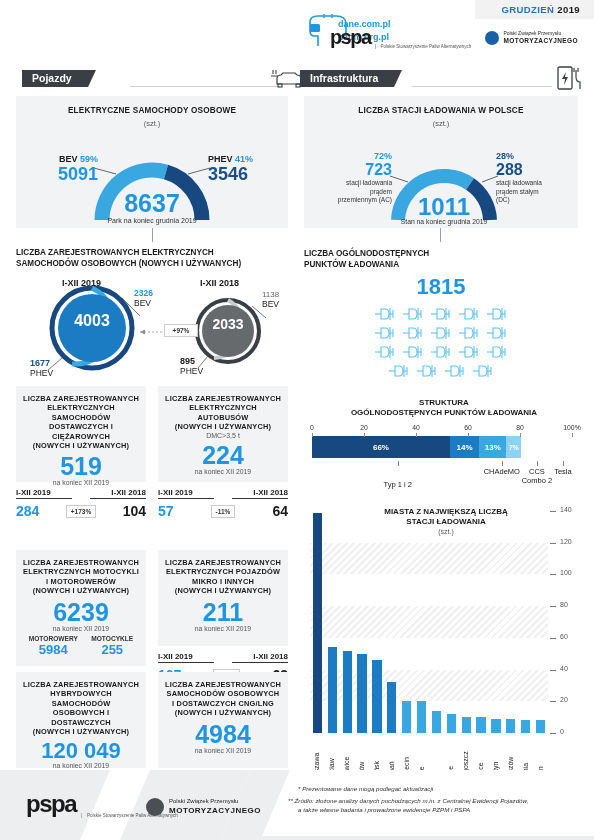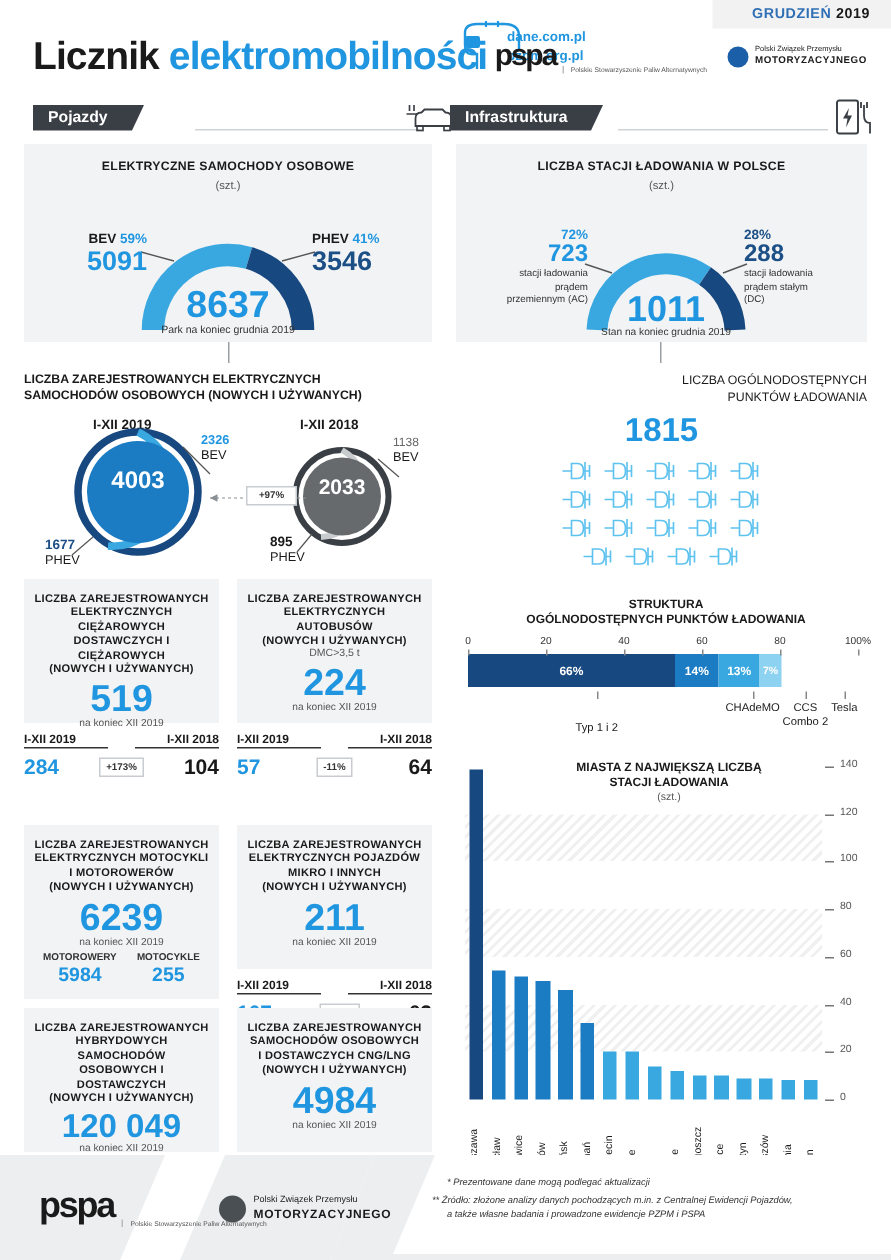--- a/index.html
+++ b/index.html
@@ -97,24 +97,20 @@
 <body>
 
 <div class="page">
 
   <div class="header">
     <div class="date-tab">
       <span class="month">GRUDZIEŃ</span>
       <span class="year">2019</span>
     </div>
 
-    <div class="title">
-      <span class="w1">Licznik</span>
-      <span class="w2">elektromobilności</span>
-    </div>
 
     <svg class="plug-deco" width="68" height="40" viewBox="0 0 68 40">
       <path d="M30 34 L30 24 L26 24 Q22 24 22 18 L22 10 Q22 4 30 4 L48 4 Q58 4 58 12 L58 22" fill="none" stroke="#2196e0" stroke-width="1.6"></path>
       <rect x="22" y="12" width="10" height="8" rx="1.5" fill="#2196e0"></rect>
       <path d="M36 6 L36 2 M44 6 L44 2" stroke="#2196e0" stroke-width="1.4"></path>
     </svg>
 
     <div class="urls">
       <div>dane.com.pl</div>
       <div>pzpm.org.pl</div>
@@ -262,21 +258,21 @@
     </div>
     <div class="abs" style="left:164px; top:108px;">
       <div style="font-size:9px;font-weight:bold;">895</div>
       <div style="font-size:8.5px;">PHEV</div>
     </div>
 
     <div class="abs cmp-badge" style="left:148px; top:76px; width:34px;">+97%</div>
   </div>
 
   <div class="abs" style="left:304px; top:248px; width:274px; height:128px;">
-    <div style="text-align:right;font-size:8.2px;font-weight:normal;line-height:11px;">
+    <div style="text-align:left;font-size:8.2px;font-weight:bold;line-height:11px;">
       <div>LICZBA OGÓLNODOSTĘPNYCH</div>
       <div>PUNKTÓW ŁADOWANIA</div>
     </div>
     <div style="text-align:center;font-size:22px;font-weight:bold;margin-top:4px;" class="c-blue">1815</div>
     <div id="plug-grid" style="display:flex;flex-wrap:wrap;justify-content:center;gap:3px 4px;margin-top:6px;padding:0 56px;">
         <svg width="24" height="16" viewBox="0 0 24 16">
           <path d="M8 3 L8 13 L12 13 Q16 13 16 8 Q16 3 12 3 Z" fill="none" stroke="#5ec2ef" stroke-width="1.1"></path>
           <line x1="2" y1="8" x2="8" y2="8" stroke="#5ec2ef" stroke-width="1.1"></line>
           <line x1="16" y1="8" x2="20" y2="8" stroke="#5ec2ef" stroke-width="1.1"></line>
           <line x1="17" y1="2" x2="17" y2="14" stroke="#5ec2ef" stroke-width="1.1"></line>
@@ -409,21 +405,21 @@
           <line x1="20" y1="4" x2="20" y2="12" stroke="#5ec2ef" stroke-width="1.1"></line>
         </svg>
       </div>
   </div>
 
   <div id="mini-cards">
       <div class="abs" style="left: 16px; top: 386px; width: 130px;">
       <div class="card" style="height:96px;padding:8px 6px 0;">
         <div class="card-title" style="font-size:7.4px;line-height:9.4px;">
             <div>LICZBA ZAREJESTROWANYCH</div>
-            <div>ELEKTRYCZNYCH CIĘŻAROWYCH</div>
+            <div>ELEKTRYCZNYCH SAMOCHODÓW</div>
             <div>DOSTAWCZYCH I CIĘŻAROWYCH</div>
             <div>(NOWYCH I UŻYWANYCH)</div>
           </div>
 
         <div class="big-num" style="font-size:25px;margin-top:2px;">519</div>
         <div class="card-sub" style="font-size:6.8px;margin-top:-2px;">na koniec XII 2019</div>
 
       </div>
       <div style="position:relative;margin-top:6px;">
         <div style="display:flex;justify-content:space-between;">

